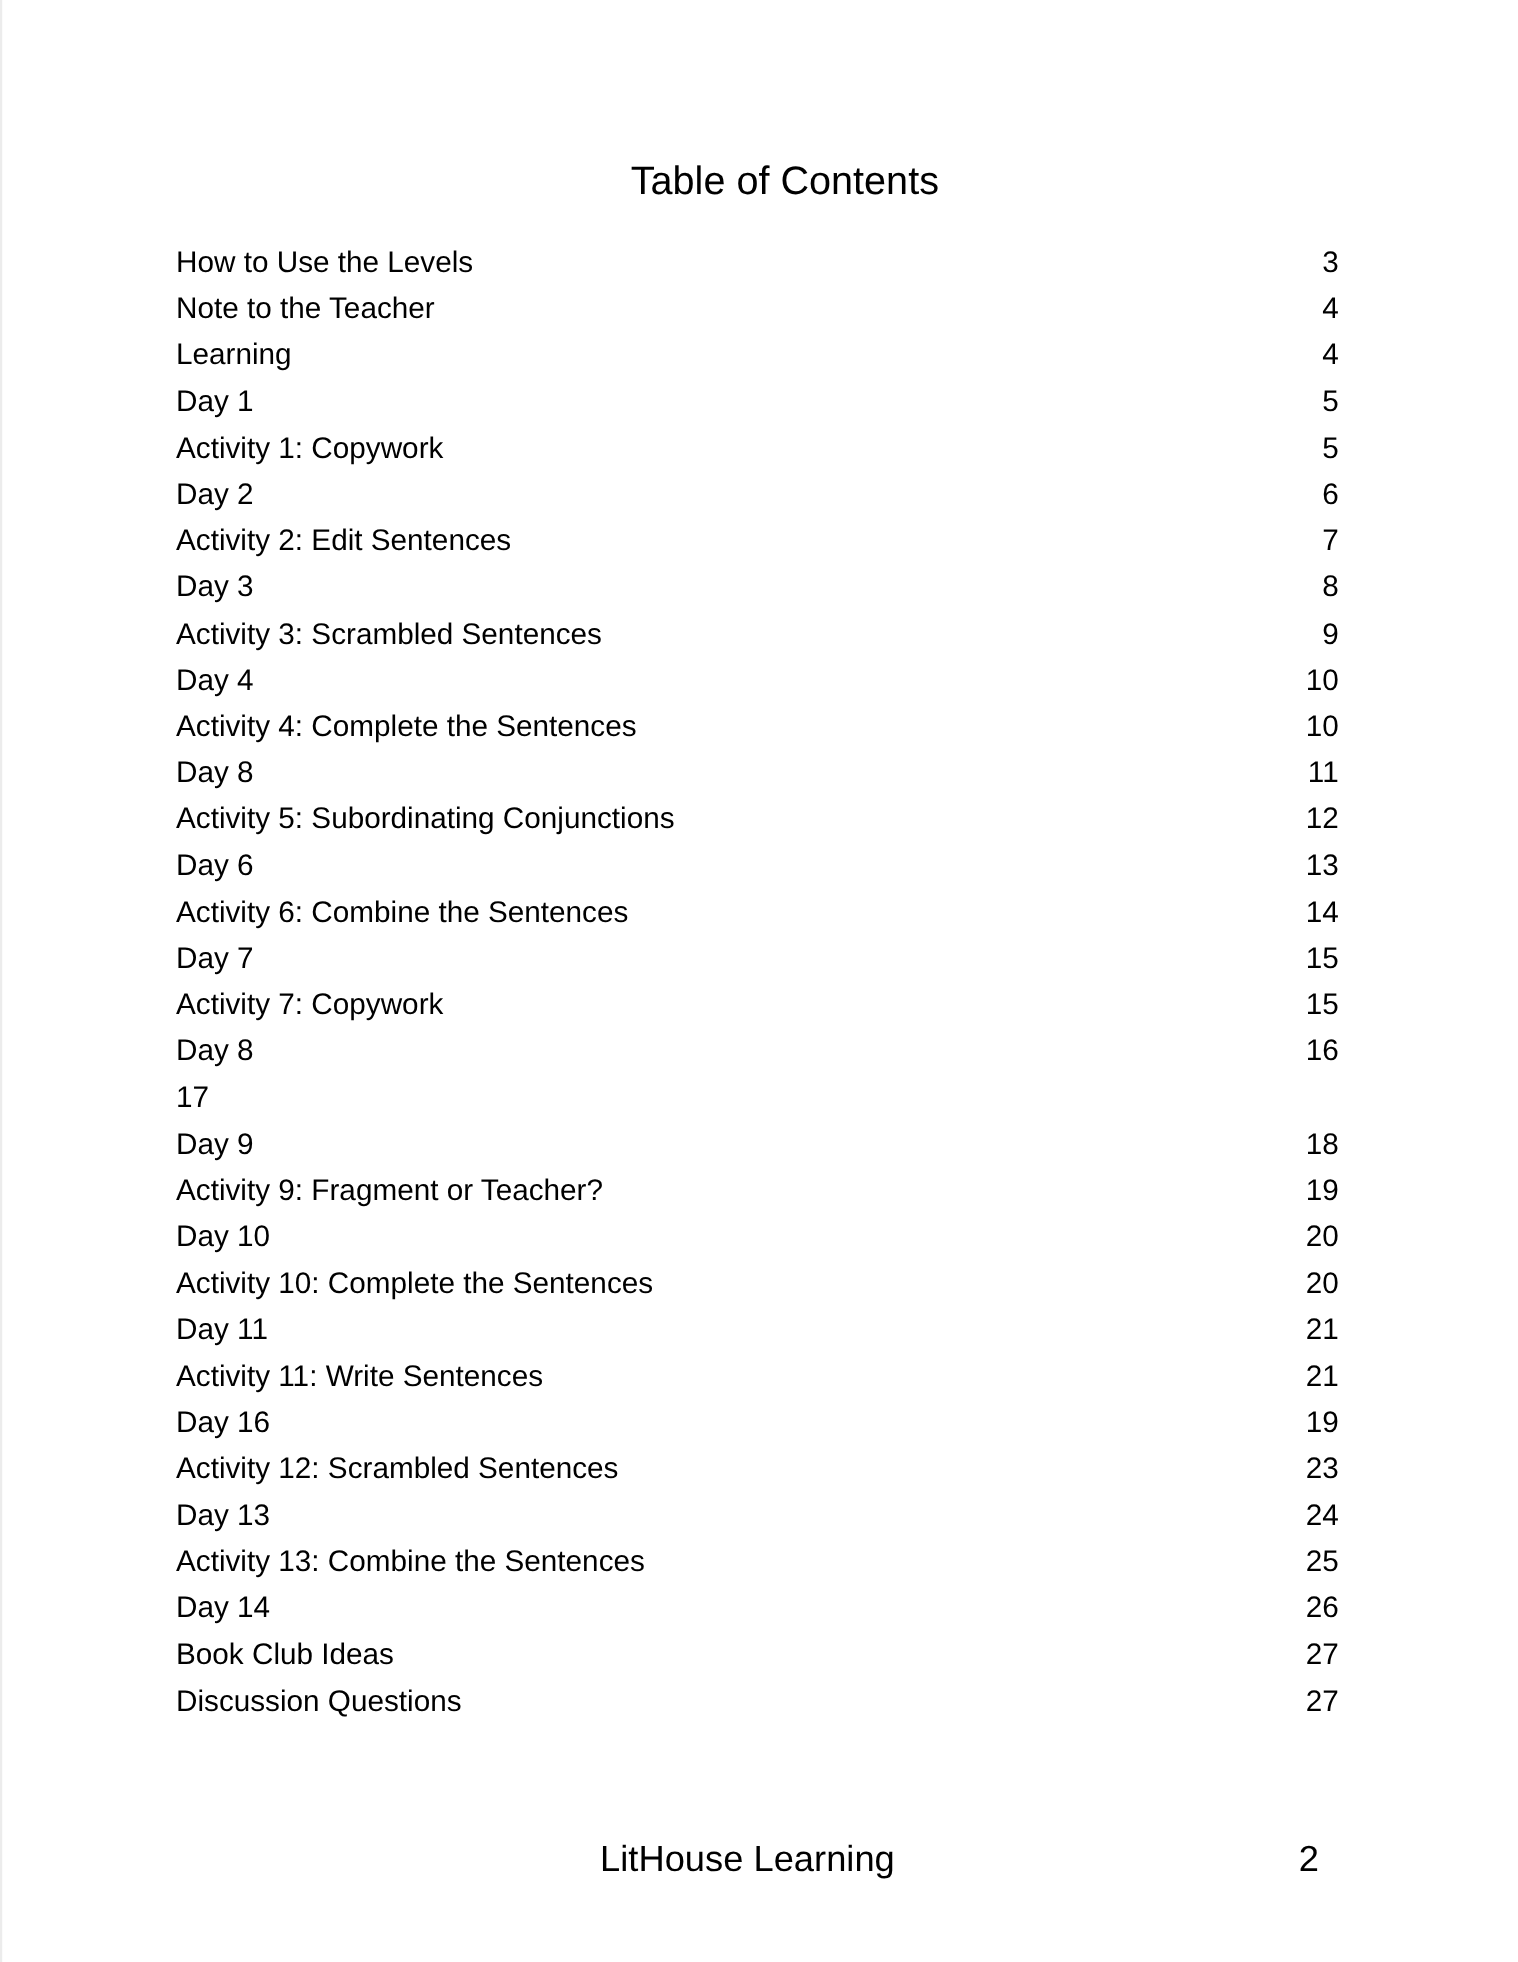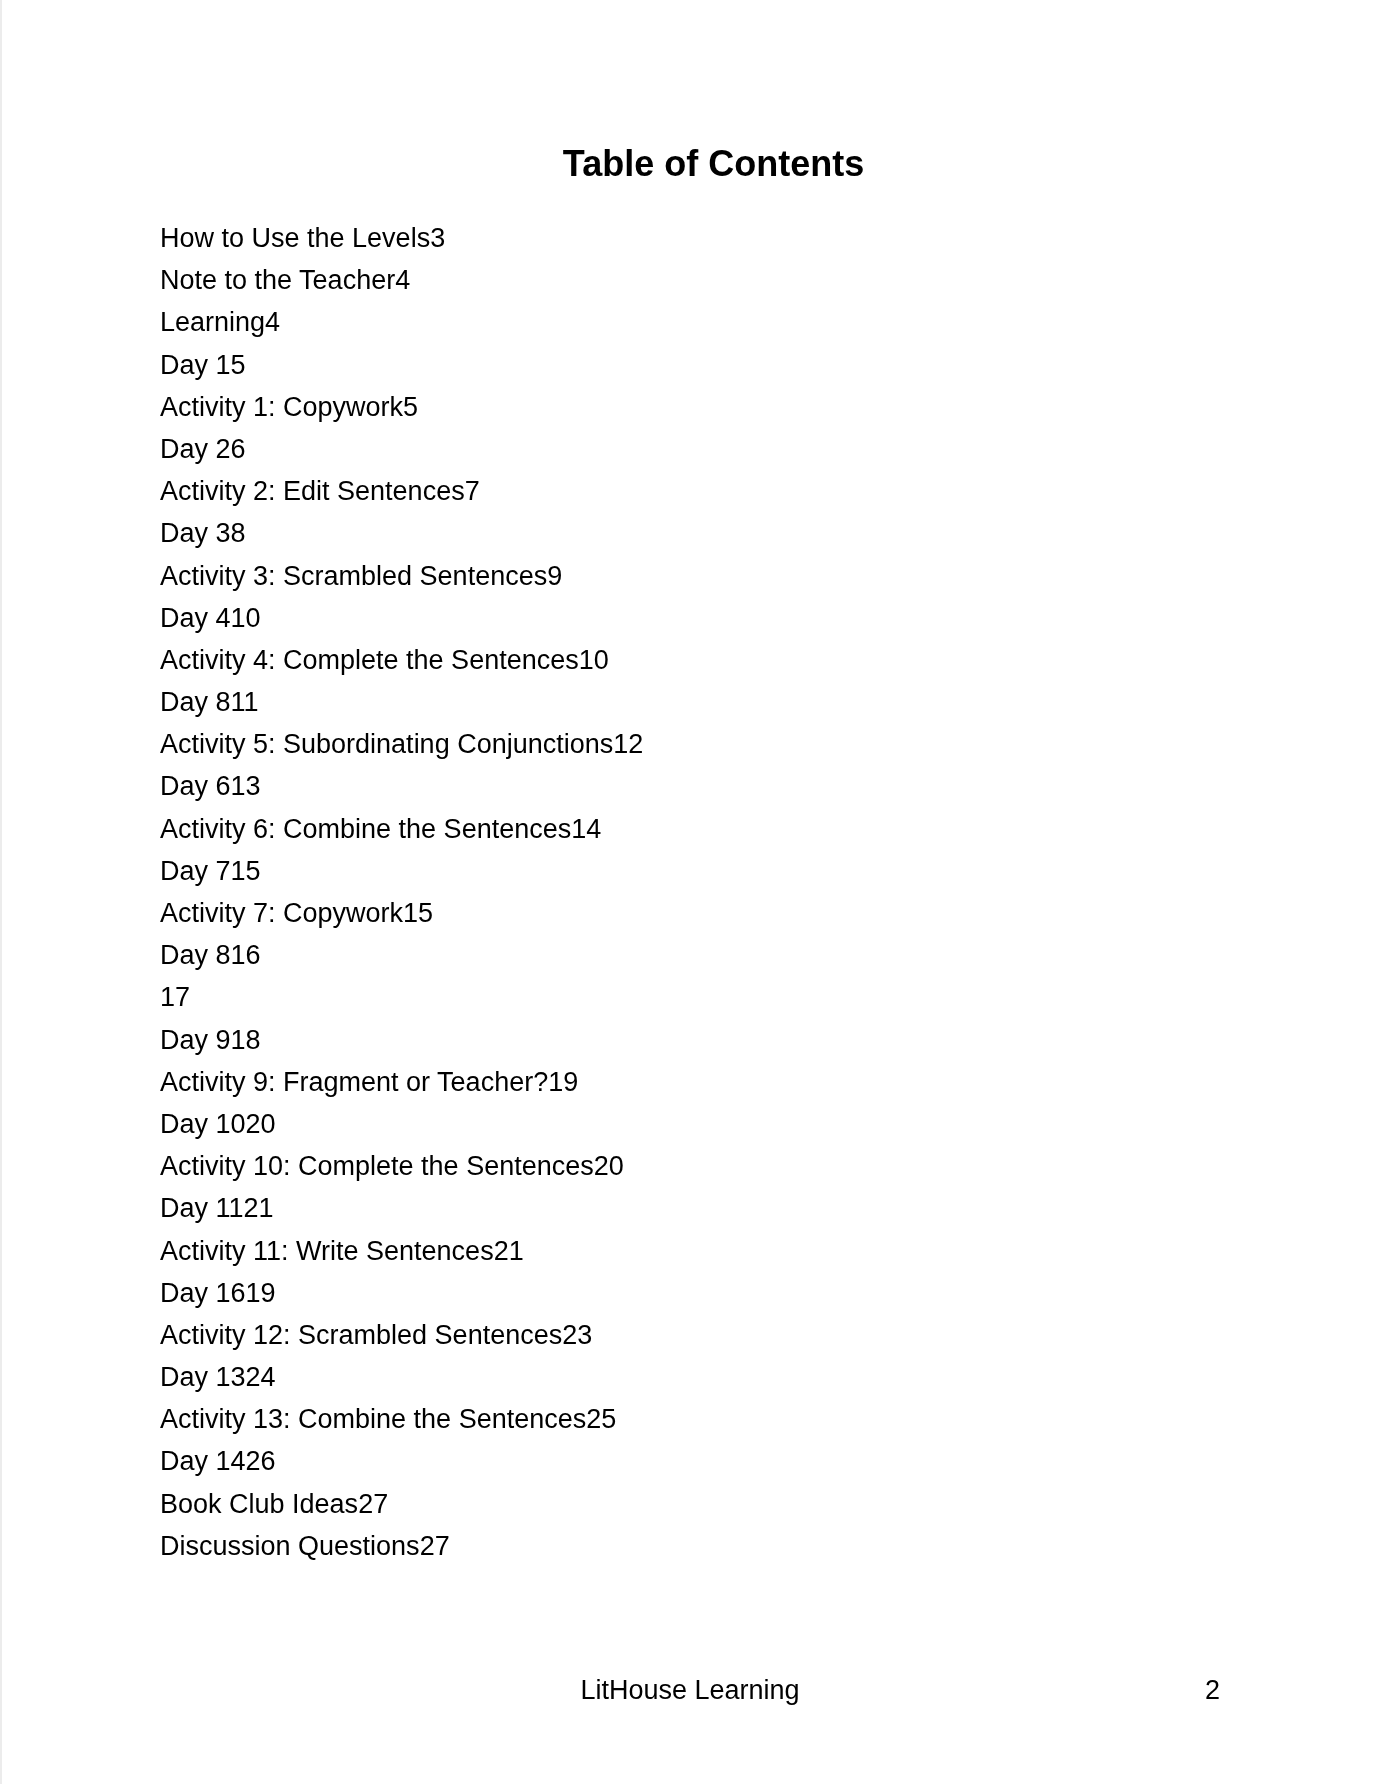--- a/index.html
+++ b/index.html
@@ -25,52 +25,52 @@
     background: #ececec;
   }
   .doc-title {
     position: absolute;
     top: 119px;
     left: 0;
     right: 0;
     text-align: center;
     font-size: 36px;
     line-height: 42px;
-    font-weight: bold;
+    font-weight: normal;
     margin-left: 47px;
   }
   .toc {
     position: absolute;
     top: 217px;
     left: 160px;
     right: 163px;
   }
   .toc-row {
     display: flex;
-    justify-content: flex-start;
+    justify-content: space-between;
     align-items: baseline;
     height: 42.2px;
     line-height: 42.2px;
     font-size: 27px;
   }
   .toc-row .label {
     white-space: nowrap;
   }
   .toc-row .pagenum {
     white-space: nowrap;
     text-align: right;
   }
   .footer {
     position: absolute;
     top: 1669px;
     left: 160px;
-    right: 160px;
+    right: 181px;
     height: 42px;
     line-height: 42px;
-    font-size: 27px;
+    font-size: 33px;
   }
   .footer .brand {
     position: absolute;
     left: 0;
     right: 0;
     text-align: center;
   }
   .footer .pagenum {
     position: absolute;
     right: 0;

